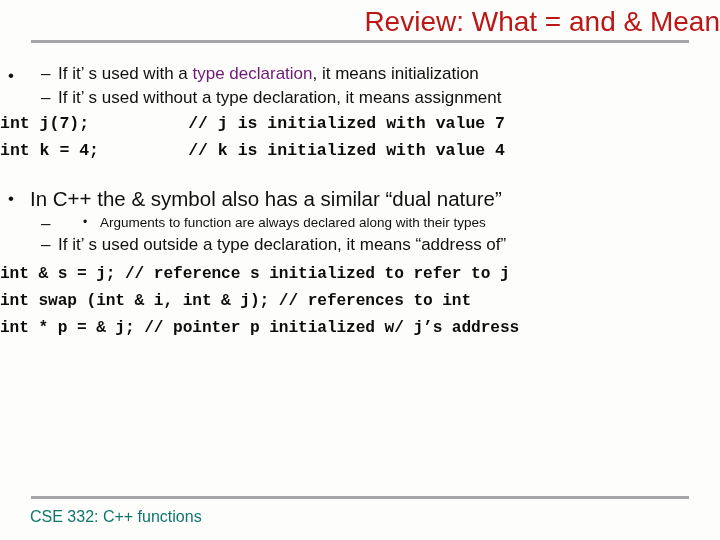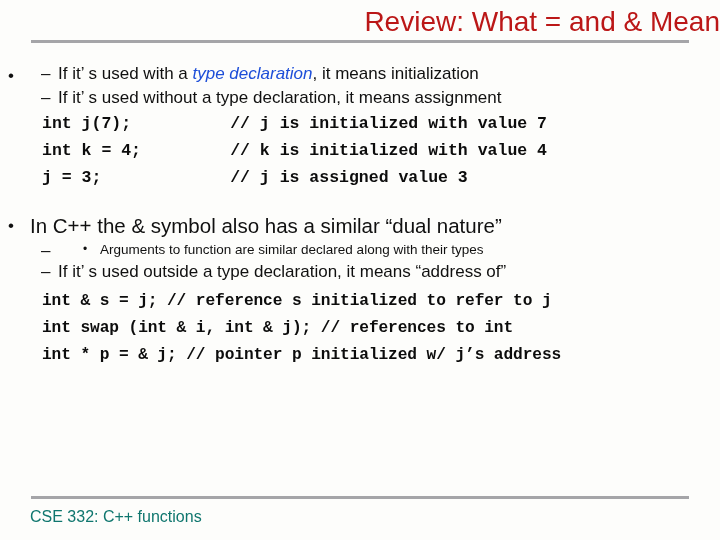--- a/index.html
+++ b/index.html
@@ -101,26 +101,24 @@
   .lvl3 > .marker {
     position: absolute;
     left: 83px;
     top: 0;
     font-size: 12px;
     line-height: 21px;
     color: #101010;
   }
 
   .emph-type {
-    color: #1d4ed8;
-    font-style: italic;
+    color: #701a75;
   }
 
   .code-line {
-    padding-left: 42px;
     font-family: "Liberation Mono", "DejaVu Sans Mono", monospace;
     font-weight: bold;
     font-size: 16.5px;
     line-height: 27px;
     color: #0c0c0c;
     white-space: pre;
   }
   .code-line.wide {
     font-size: 16.2px;
     letter-spacing: -0.1px;
@@ -169,36 +167,35 @@
       <span>If it’ s used with a </span><span class="emph-type">type declaration</span><span>, it means initialization</span>
     </div>
 
     <div class="lvl2">
       <span class="marker">–</span>
       <span>If it’ s used without a type declaration, it means assignment</span>
     </div>
 
     <div class="code-line">int j(7);          // j is initialized with value 7</div>
     <div class="code-line">int k = 4;         // k is initialized with value 4</div>
-    <div class="code-line">j = 3;             // j is assigned value 3</div>
 
     <div class="gap-lg"></div>
 
     <div class="lvl1">
       <span class="marker">•</span>
       <span>In C++ the &amp;  symbol also has a similar “dual nature”</span>
     </div>
 
     <div class="lvl2">
       <span class="marker">–</span>
     </div>
 
     <div class="lvl3">
       <span class="marker">•</span>
-      <span>Arguments to function are similar declared along with their types</span>
+      <span>Arguments to function are always declared along with their types</span>
     </div>
 
     <div class="lvl2">
       <span class="marker">–</span>
       <span>If it’ s used outside a type declaration, it means “address of”</span>
     </div>
 
     <div class="gap-sm"></div>
 
     <div class="code-line wide">int &amp; s = j; // reference s initialized to refer to j</div>

